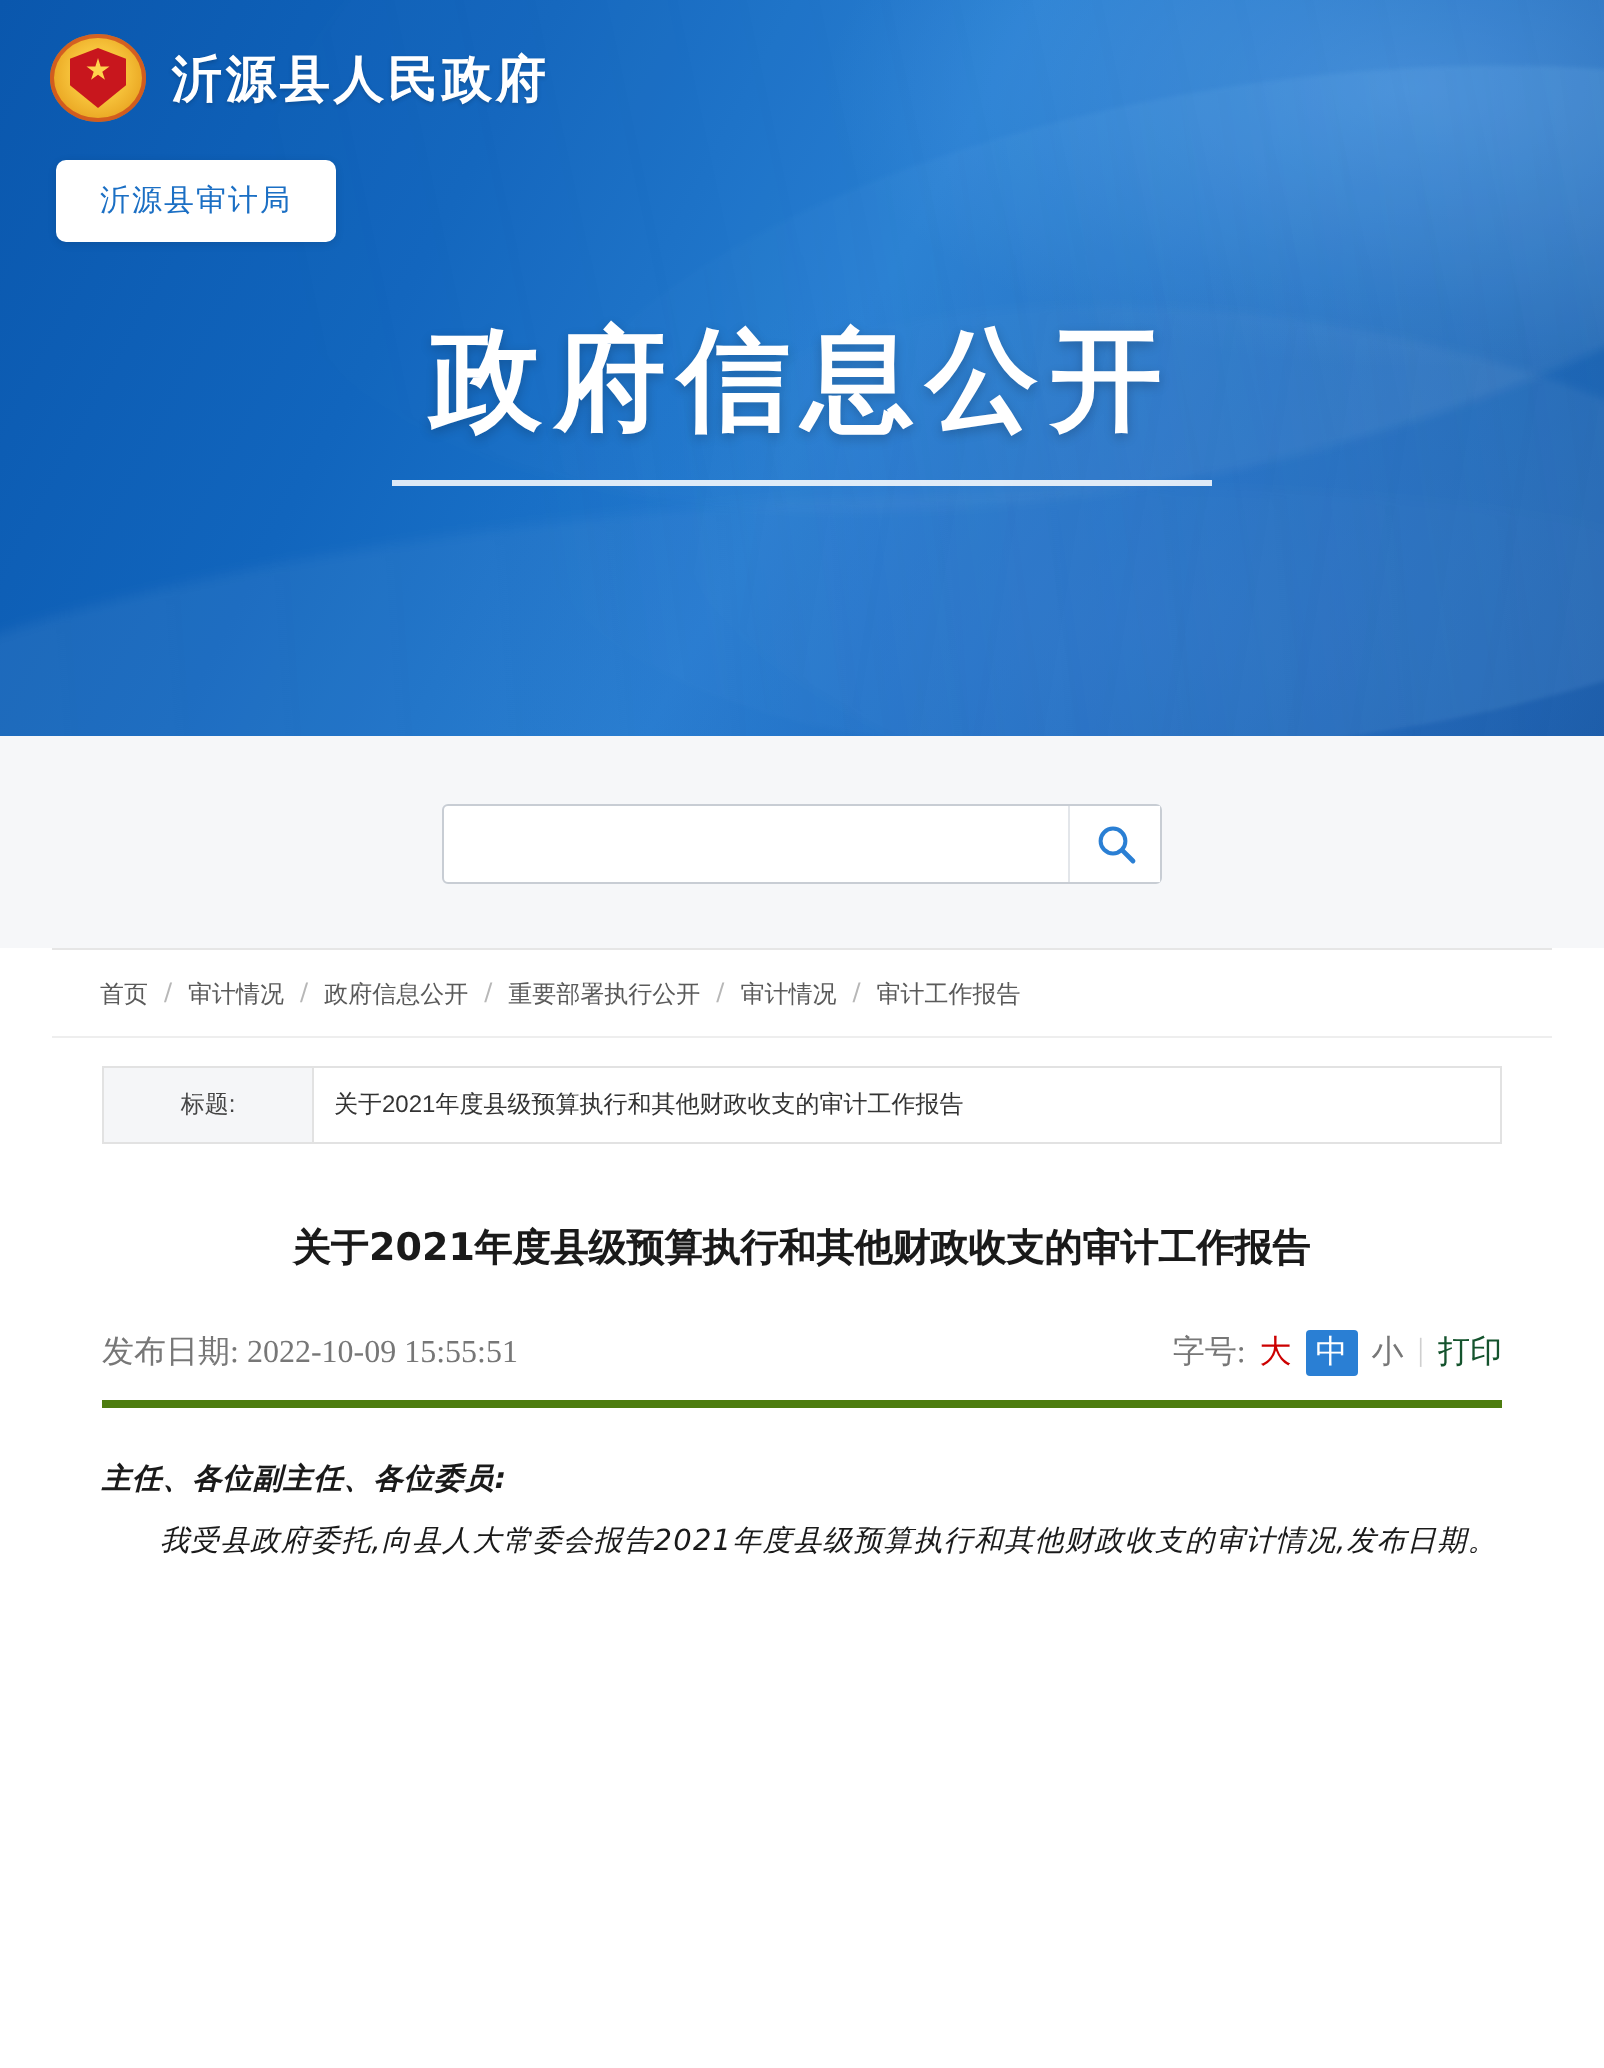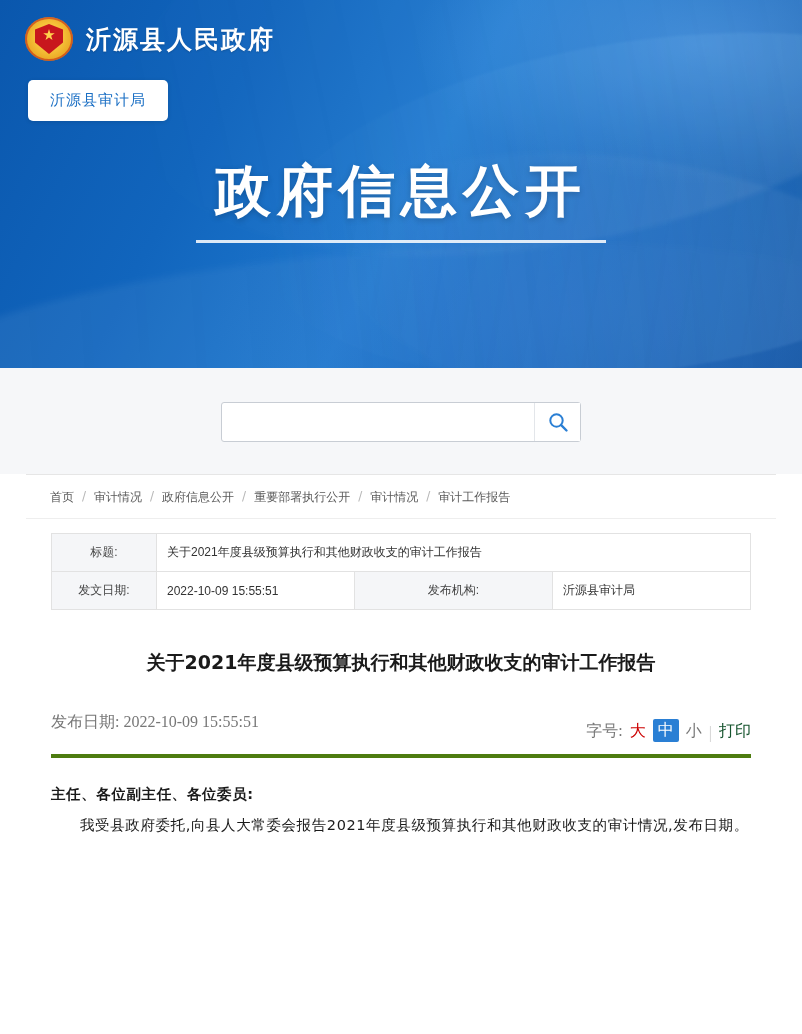--- a/index.html
+++ b/index.html
@@ -255,23 +255,22 @@
     align-items: center;
     justify-content: space-between;
     font-size: 16px;
     color: #777;
     font-family: Liberation Serif, serif;
     padding-bottom: 12px;
     border-bottom: 4px solid #4d7c0f;
   }
   .meta-right {
     display: flex;
-    align-items: flex-end;
+    align-items: center;
     gap: 7px;
-    margin-top: 16px;
   }
   .fs-label { color: #777; }
   .fs-big { color: #c00; cursor: pointer; }
   .fs-mid {
     display: inline-block;
     min-width: 18px;
     text-align: center;
     color: #ffffff;
     background: #2a7fd4;
     border-radius: 2px;
@@ -287,20 +286,21 @@
     margin: 22px auto 0 auto;
     font-size: 14.5px;
     line-height: 2.0;
     color: #1a1a1a;
     font-family: "DejaVu Sans", sans-serif;
     letter-spacing: 0.6px;
   }
   .article p {
     margin: 0 0 2px 0;
     text-align: justify;
+    font-style: italic;
   }
   .article p.indent {
     text-indent: 2em;
   }
   .article p.bold {
     font-weight: bold;
   }
 </style>
 </head>
 <body>
@@ -357,26 +357,20 @@
       <a>审计情况</a>
       <span class="sep">/</span>
       <a>审计工作报告</a>
     </div>
 
     <table class="info-table">
       <tbody>
           <tr>
         <td class="lbl">标题:</td>
         <td class="val" colspan="3">关于2021年度县级预算执行和其他财政收支的审计工作报告</td>
-      </tr>
-      <tr>
-        <td class="lbl">发文日期:</td>
-        <td class="val">2022-10-09 15:55:51</td>
-        <td class="lbl">发布机构:</td>
-        <td class="val">沂源县审计局</td>
       </tr>
     </tbody>
       </table>
 
     <div class="doc-title">关于2021年度县级预算执行和其他财政收支的审计工作报告</div>
 
     <div class="meta-row">
       <div class="meta-left">
         <span>发布日期:</span>
         <span>2022-10-09 15:55:51</span>

